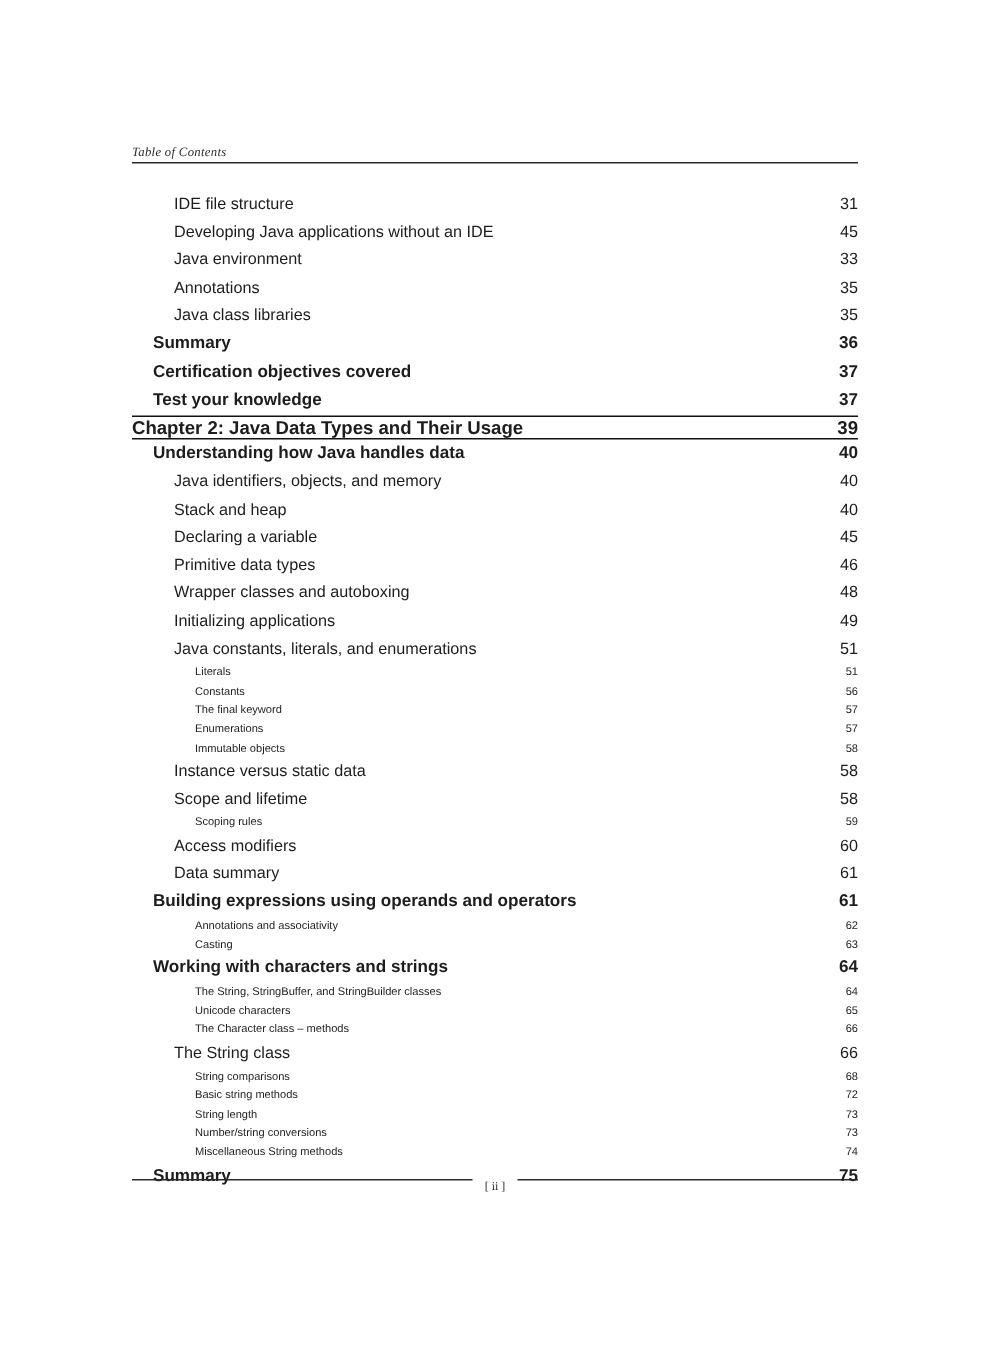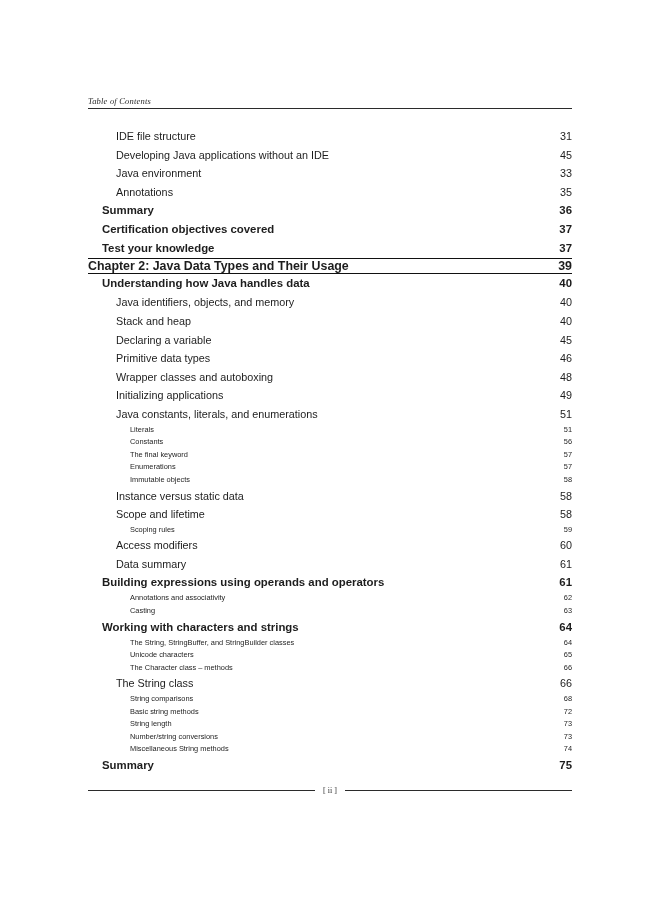--- a/index.html
+++ b/index.html
@@ -114,21 +114,20 @@
   }
   .lvl-3 td.title { padding-left: 42px; }
 
   
   .footer {
     position: absolute;
     left: 88px;
     top: 786px;
     width: 484px;
     display: flex;
-    align-items: center;
     justify-content: center;
   }
   .footer .rule {
     flex: 1 1 auto;
     border-top: 1px solid #2b2b2b;
     height: 0;
   }
   .footer .pagebox {
     font-family: "Liberation Serif", serif;
     font-size: 8px;
@@ -158,20 +157,24 @@
               <td class="num">45</td>
             </tr>
             <tr class="lvl-2">
               <td class="title">Java environment</td>
               <td class="num">33</td>
             </tr>
             <tr class="lvl-2">
               <td class="title">Annotations</td>
               <td class="num">35</td>
             </tr>
+            <tr class="lvl-2">
+              <td class="title">Java class libraries</td>
+              <td class="num">35</td>
+            </tr>
             <tr class="lvl-1">
               <td class="title">Summary</td>
               <td class="num">36</td>
             </tr>
             <tr class="lvl-1">
               <td class="title">Certification objectives covered</td>
               <td class="num">37</td>
             </tr>
             <tr class="lvl-1">
               <td class="title">Test your knowledge</td>

